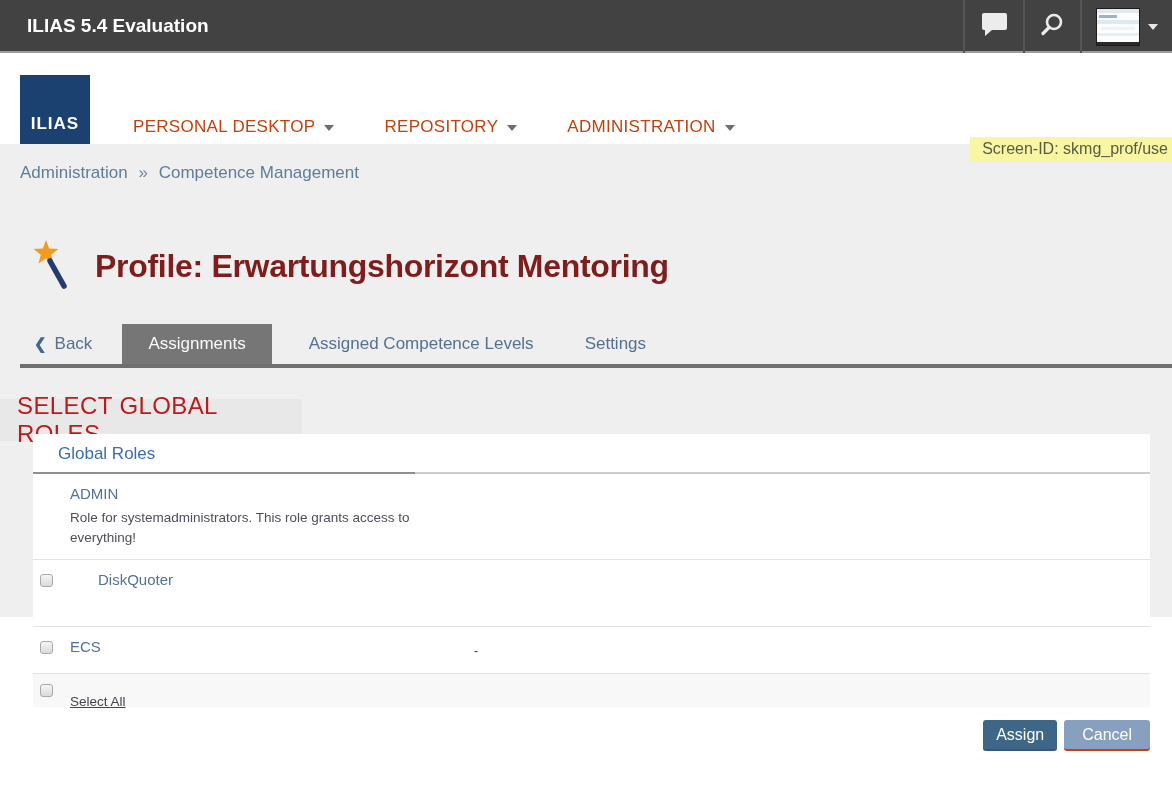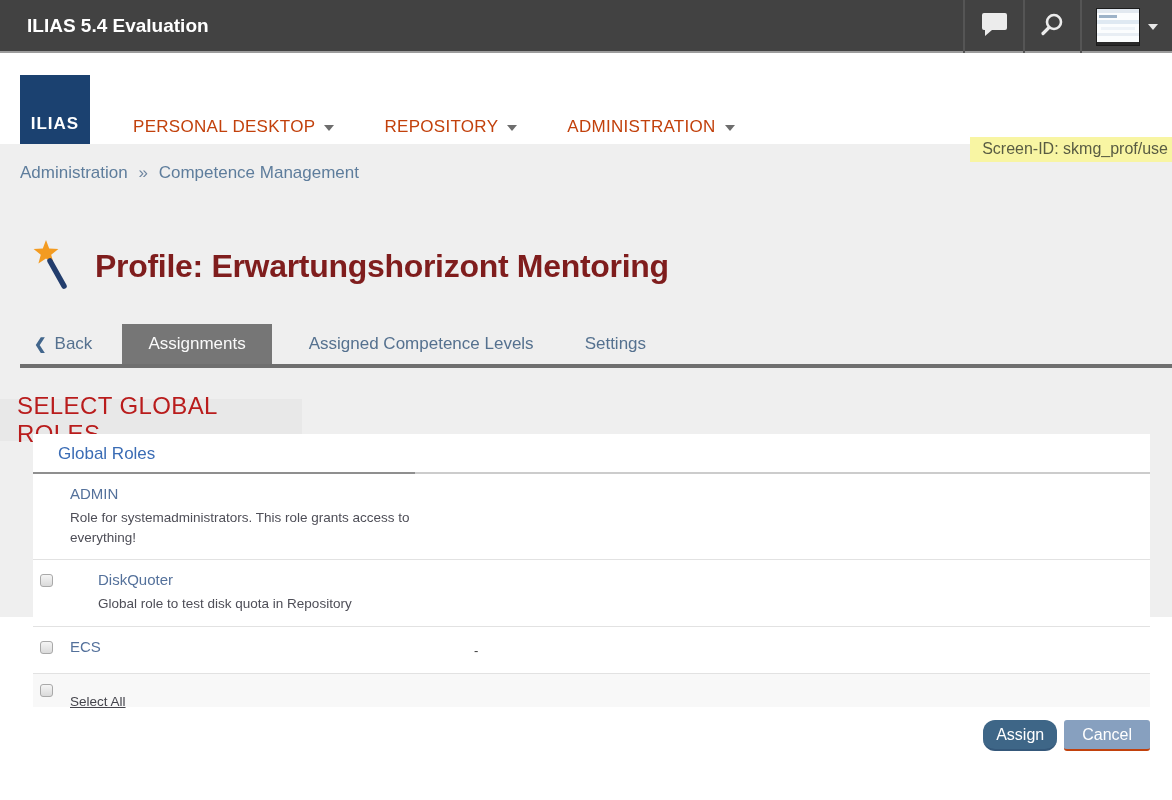--- a/index.html
+++ b/index.html
@@ -78,21 +78,21 @@
   .row-admin { height:86px; } .row-diskquoter { height:67px;gap:28px; } .row-ecs { height:47px; }
   .row-selectall { height:33px; background:#f8f8f8; border-bottom:none; }
   .row-selectall .cell-check { padding-top:9px; }
   .selectall-label { font-size:13.5px; color:#45454d; padding-top:9px;text-decoration:underline; }
 
   
   .left-gutter { position:absolute; left:0; top:563px; width:20px; height:67px; background:#ffffff; }
   .actions { position:absolute; right:22px; top:576px; display:flex; gap:7px; }
   .btn { font-size:16px; color:#ffffff; border:none; border-radius:3px; height:31px;
          cursor:pointer; font-family:"Liberation Sans", sans-serif; }
-  .btn-assign { background:#3e6687; padding:0 13px; border-bottom:2px solid #35587a;border-radius:12px; }
+  .btn-assign { background:#3e6687; padding:0 13px; border-bottom:2px solid #35587a; }
   .btn-cancel { background:#87a0bf; padding:0 18px; border-bottom:2px solid #c2410c; }
 </style>
 </head>
 <body>
 
 <div class="topbar">
   <span class="topbar-title">ILIAS 5.4 Evaluation</span>
   <div class="topbar-icons">
     <div class="icon-cell cell-chat">
       <span>
@@ -187,21 +187,20 @@
         <div class="role-desc">Role for systemadministrators. This role grants access to everything!</div>
       </div>
     </div>
 
     <div class="trow row-diskquoter">
       <div class="cell-check">
         <span class="checkbox"></span>
       </div>
       <div class="cell-main">
         <div><span class="role-link">DiskQuoter</span></div>
-        <div class="role-desc">Global role to test disk quota in Repository</div>
       </div>
     </div>
 
     <div class="trow row-ecs">
       <div class="cell-check">
         <span class="checkbox"></span>
       </div>
       <div class="cell-main">
         <div><span class="role-link">ECS</span></div>
       </div>

